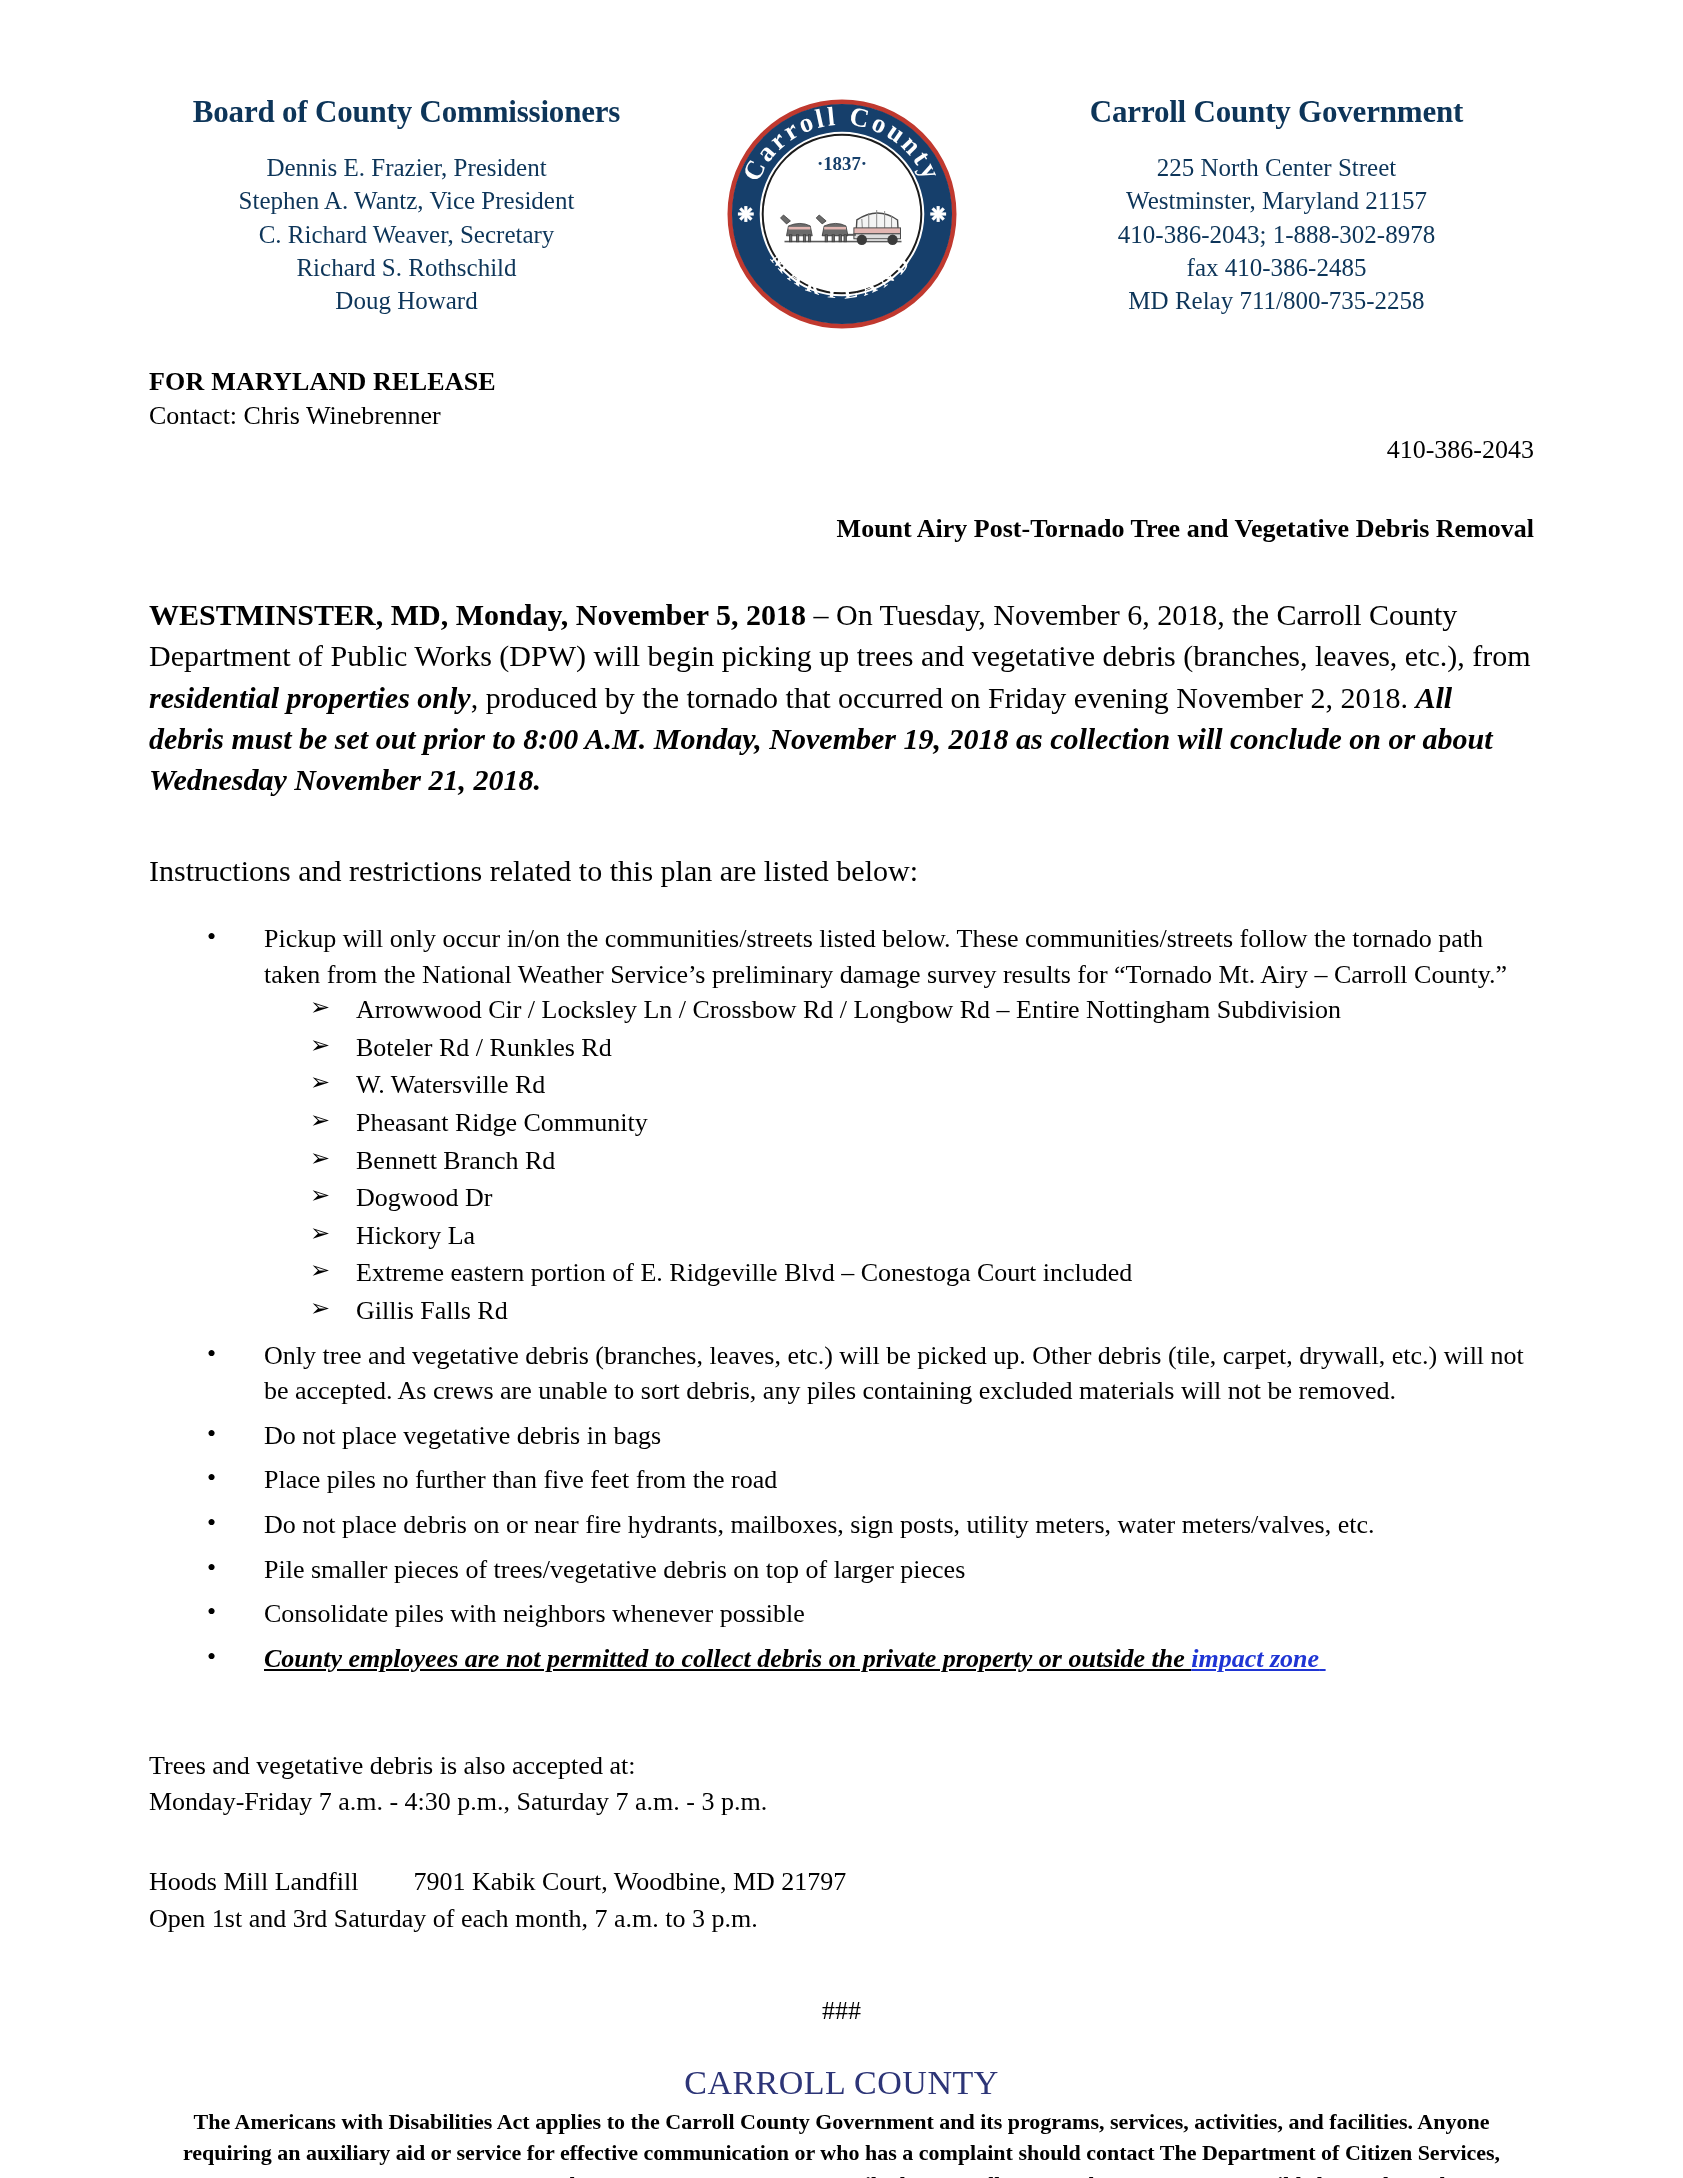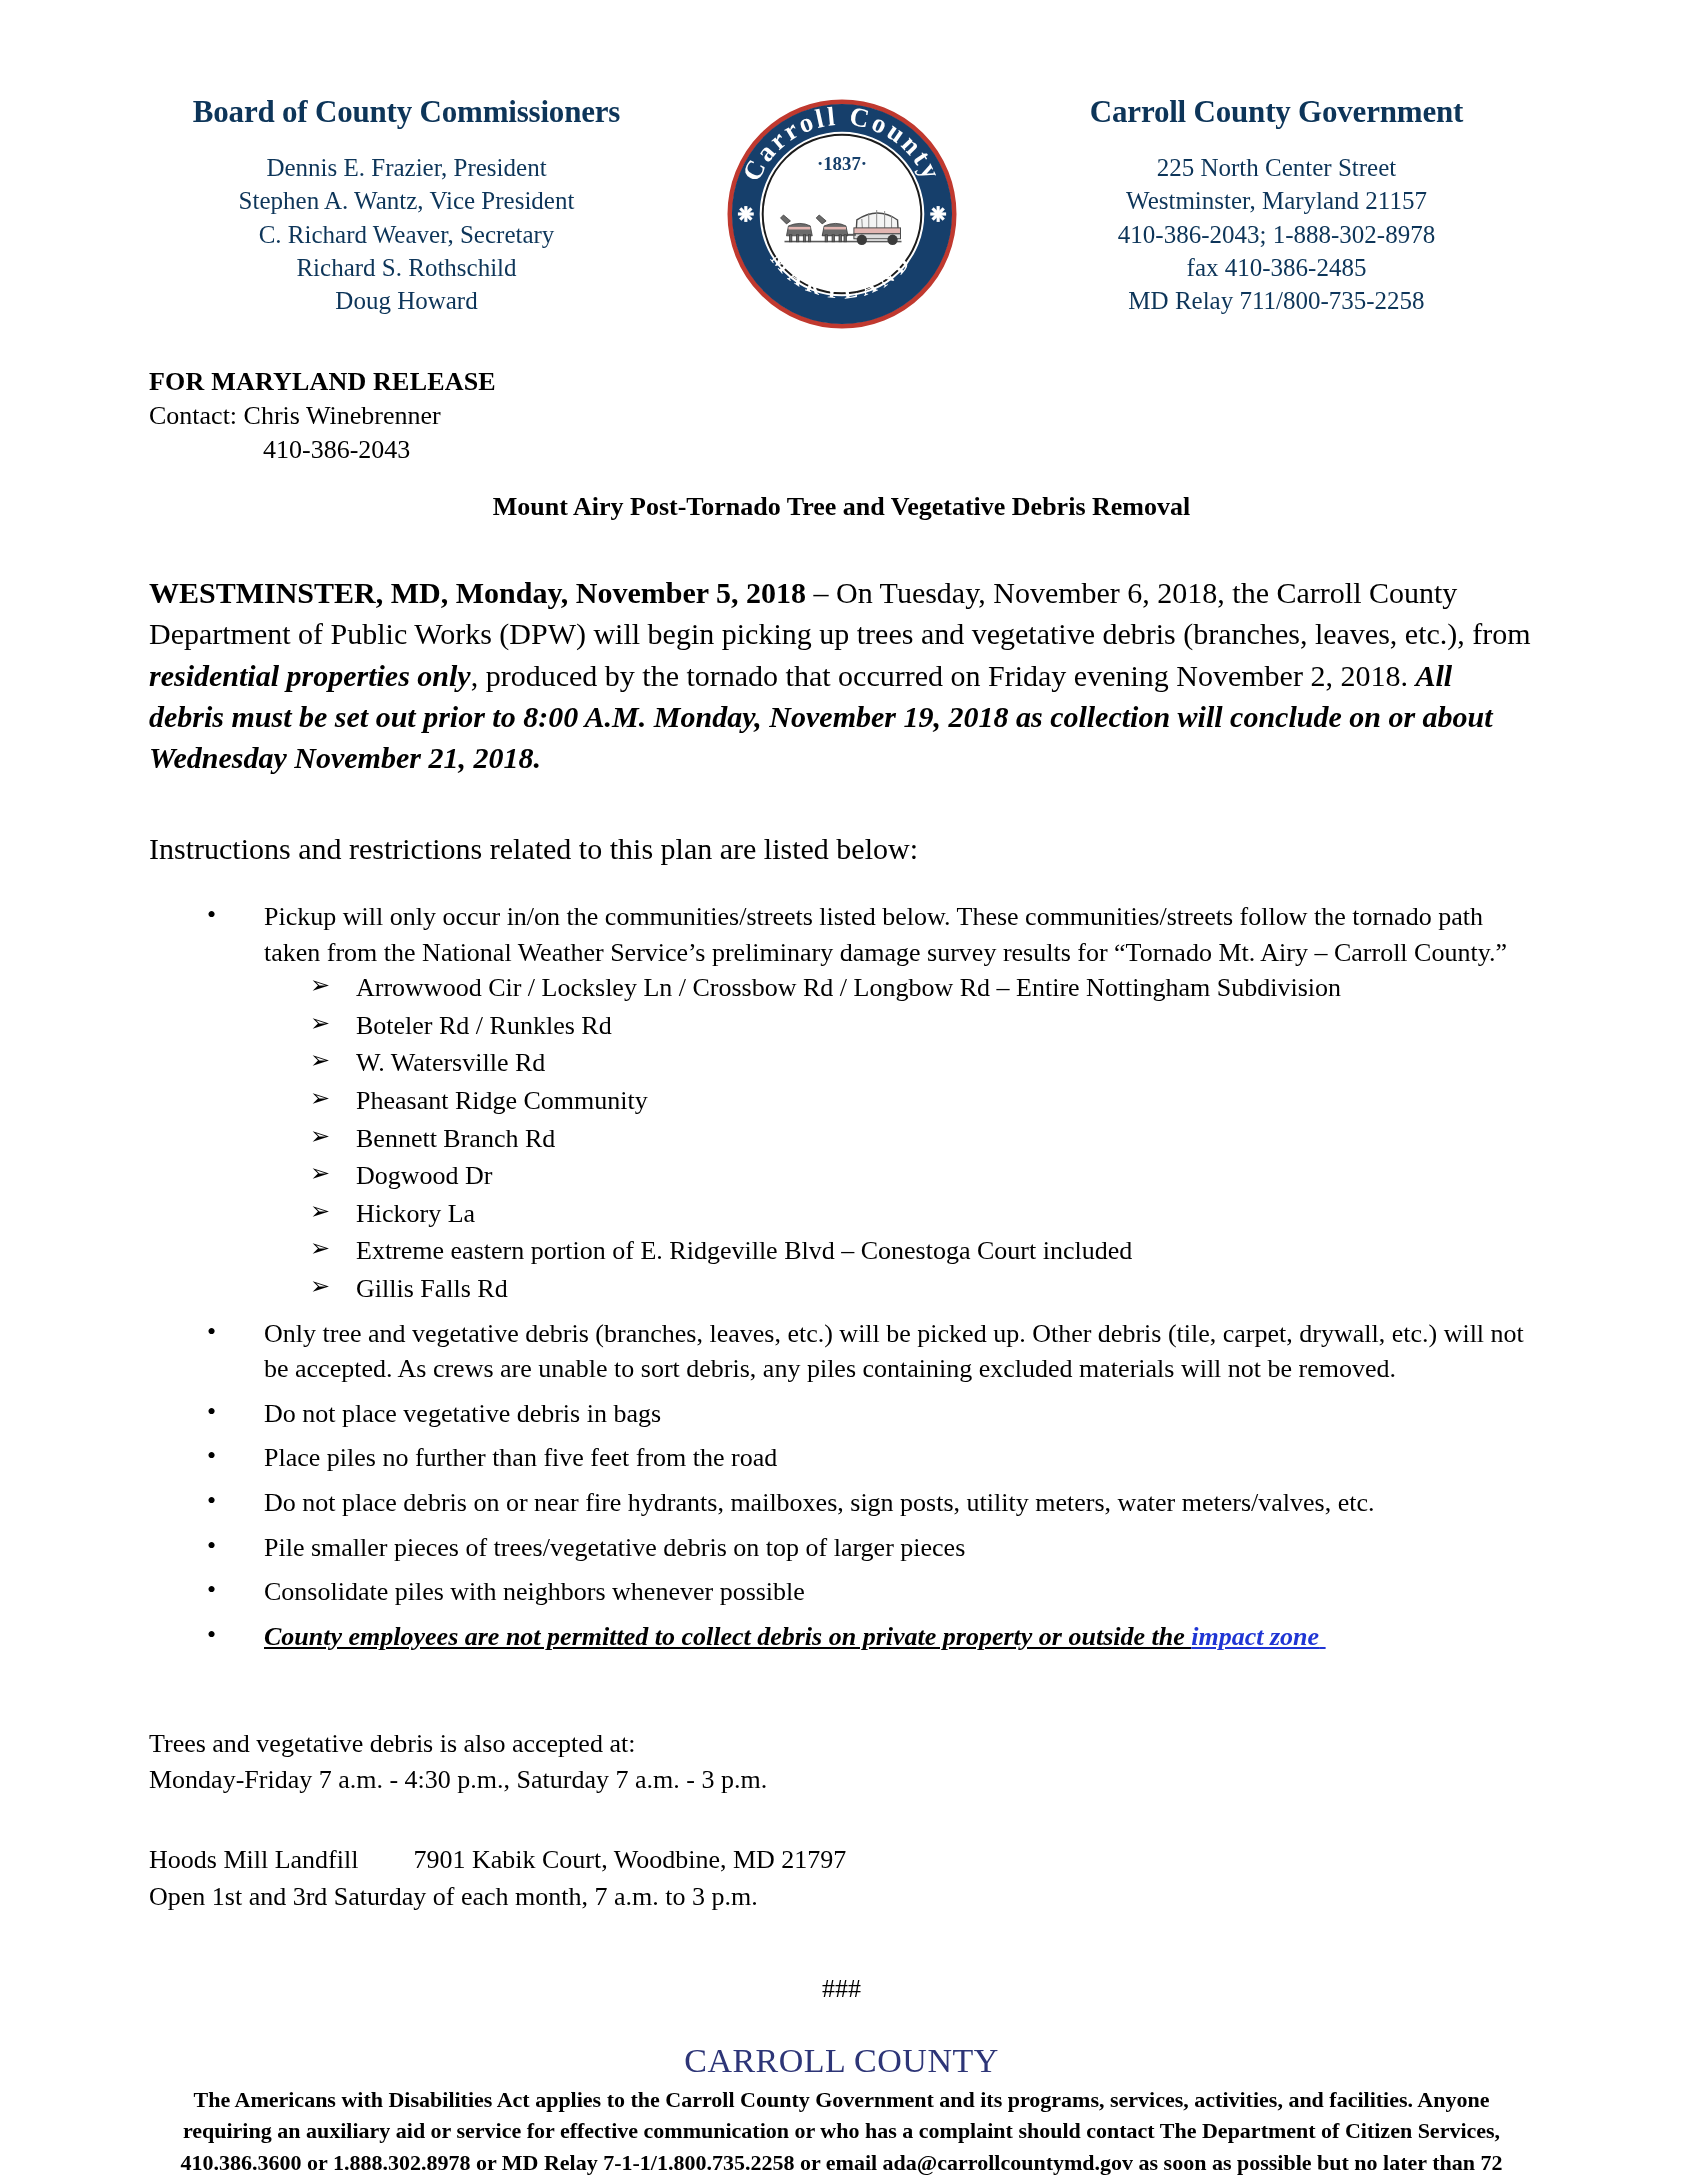--- a/index.html
+++ b/index.html
@@ -66,27 +66,27 @@
   .body-area {
     padding: 0 149px;
     box-sizing: border-box;
     margin-top: 36px;
   }
   .release-head {
     font-size: 26px;
     line-height: 1.30;
   }
   .release-head .bold { font-weight: bold; letter-spacing: 0.2px; }
-  .indent-phone { display:block; padding-left: 114px; }
+  .indent-phone { display:block; padding-left: 114px; text-align: right; }
 
   .doc-title {
-    text-align: center;
+    text-align: right;
     font-weight: bold;
     font-size: 26px;
-    margin-top: 26px;
+    margin-top: 48px;
   }
 
   .para {
     font-size: 30px;
     line-height: 1.37;
     margin-top: 50px;
     text-align: left;
   }
   .b  { font-weight: bold; }
   .bi { font-weight: bold; font-style: italic; }

